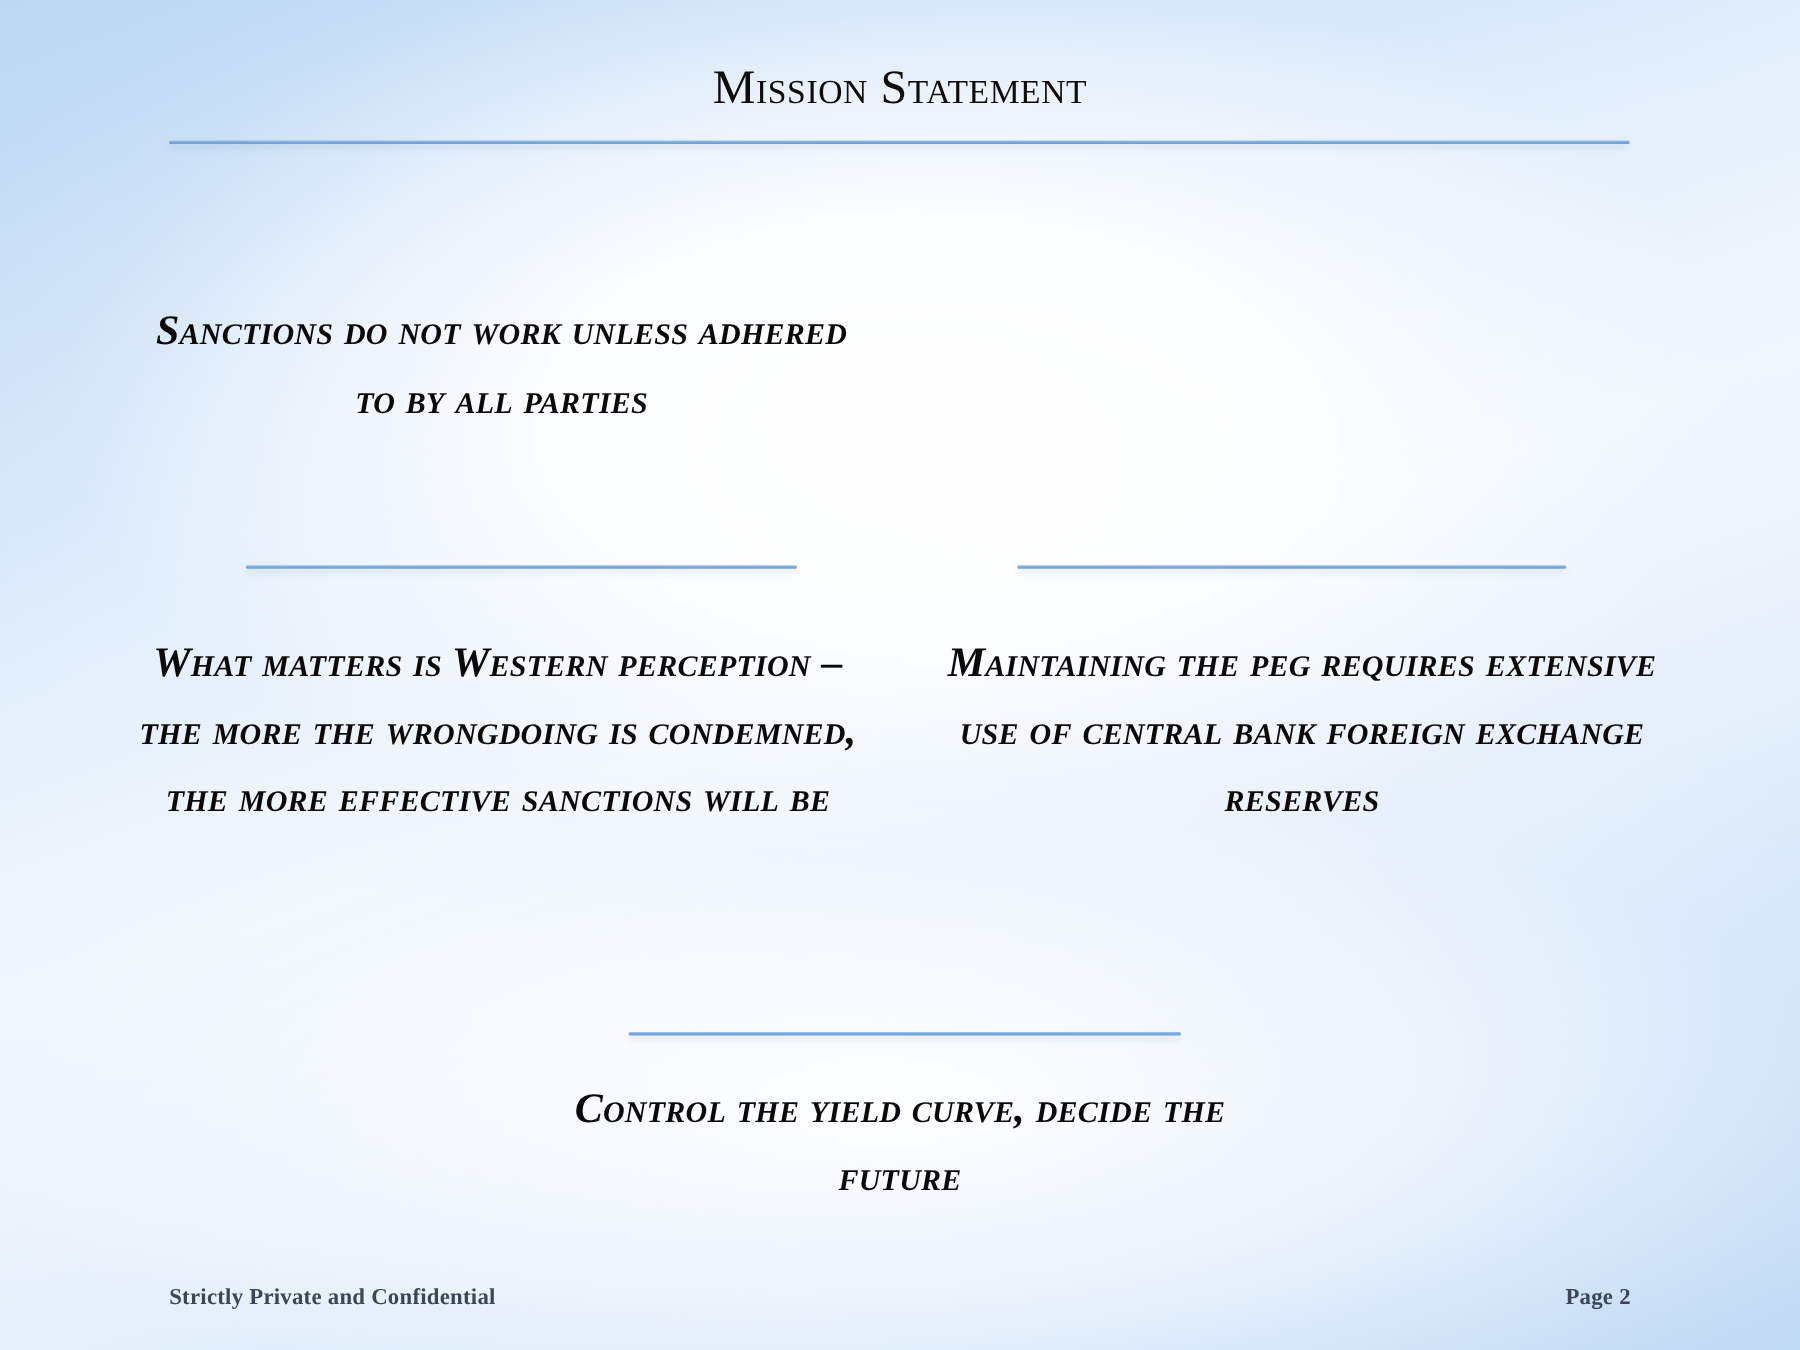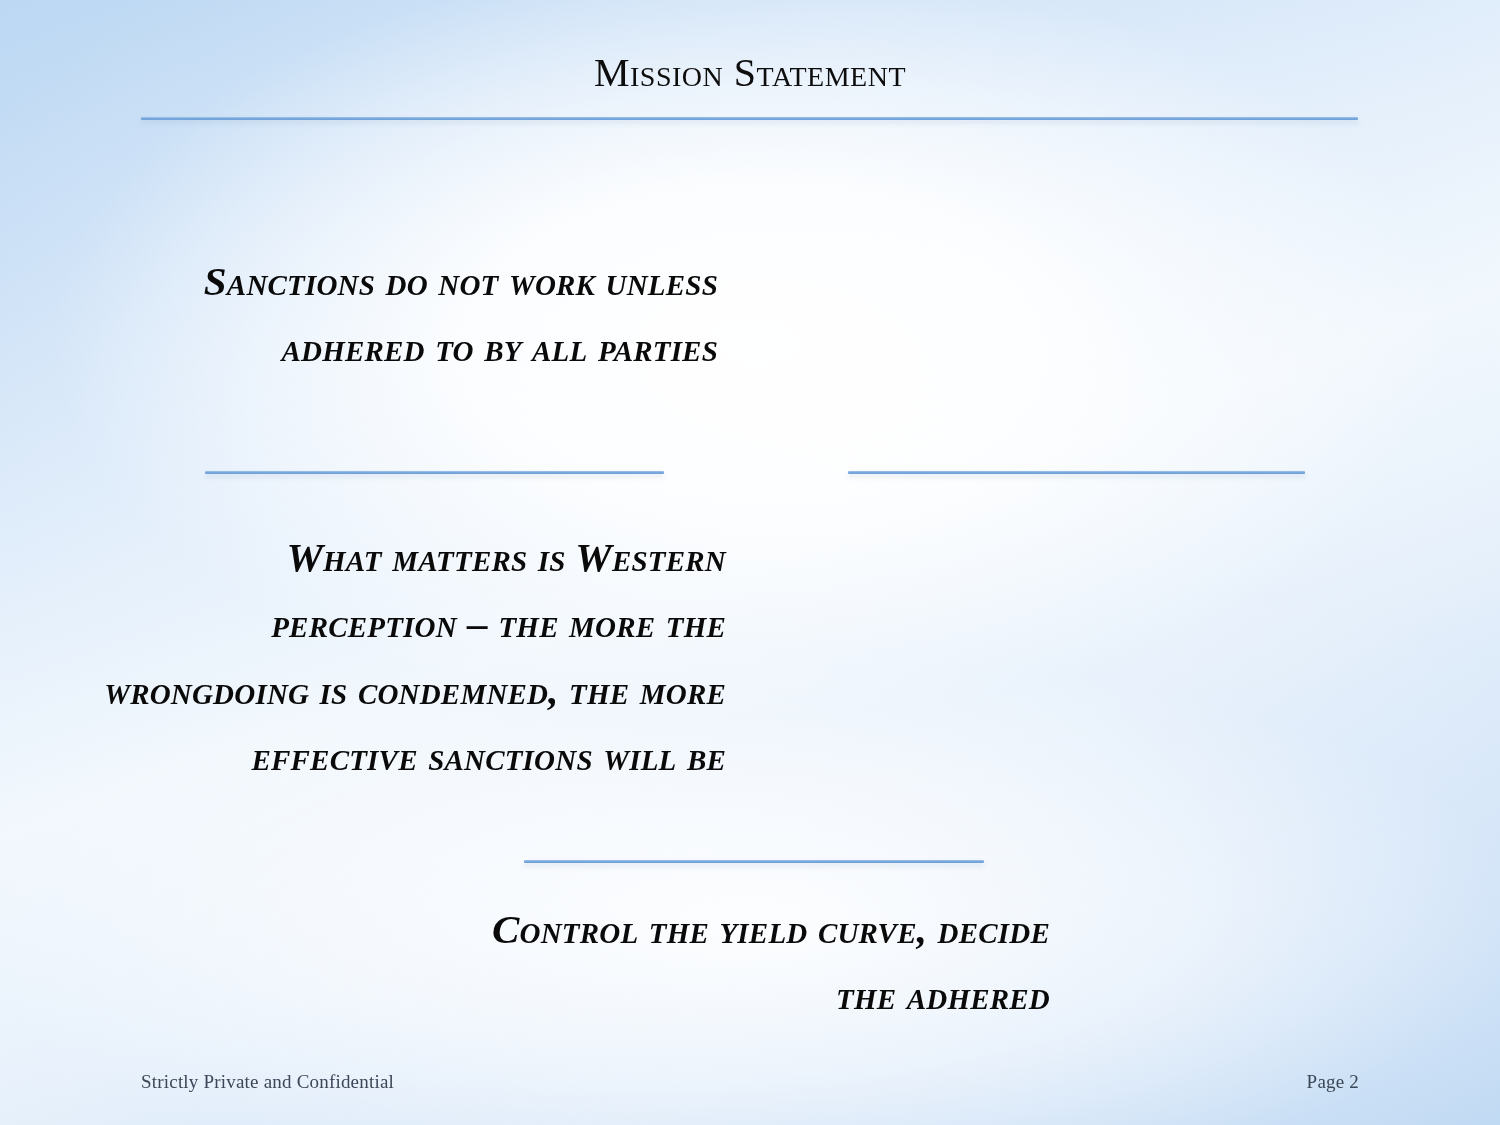--- a/index.html
+++ b/index.html
@@ -64,43 +64,43 @@
     border-radius: 1px;
   }
   .rule-title   { left: 141px; top: 117px;  width: 1217px; }
   .rule-left    { left: 205px; top: 471px;  width: 459px; }
   .rule-right   { left: 848px; top: 471px;  width: 457px; }
   .rule-bottom  { left: 524px; top: 860px;  width: 460px; }
 
   
   .stmt {
     position: absolute;
-    font-size: 41px;
+    font-size: 35px;
     font-style: italic;
     font-weight: bold;
     font-variant: small-caps;
     color: #0a0a0a;
     line-height: 1.62;
-    text-align: right;
+    text-align: center;
     letter-spacing: 0.2px;
   }
   .stmt-tl { left: 118px;  top: 248px; width: 600px; }
   .stmt-tr { left: 785px;  top: 248px; width: 600px; }
   .stmt-bl { left: 104px;  top: 524px; width: 622px; }
   .stmt-br { left: 785px;  top: 524px; width: 600px; }
   .stmt-bc { left: 450px;  top: 896px; width: 600px; }
 
   
   .footer-left, .footer-right {
     position: absolute;
     bottom: 32px;
     font-size: 19px;
     color: #3b4657;
     font-style: normal;
-    font-weight: normal;
+    font-weight: bold;
     letter-spacing: 0.2px;
   }
   .footer-left  { left: 141px; }
   .footer-right { right: 141px; margin-top: 24px; }
 </style>
 </head>
 <body>
 
 <div id="slide">
 
@@ -111,22 +111,23 @@
   <div class="rule rule-title"></div>
 
   <div class="stmt stmt-tl">Sanctions do not work unless adhered to by all parties</div>
 
 
   <div class="rule rule-left"></div>
   <div class="rule rule-right"></div>
 
   <div class="stmt stmt-bl">What matters is Western perception – the more the wrongdoing is condemned, the more effective sanctions will be</div>
 
+  <div class="stmt stmt-br">Maintaining the peg requires extensive use of central bank foreign exchange reserves</div>
 
   <div class="rule rule-bottom"></div>
 
-  <div class="stmt stmt-bc">Control the yield curve, decide the adhered</div>
+  <div class="stmt stmt-bc">Control the yield curve, decide the future</div>
 
   <div class="footer-left">Strictly Private and Confidential</div>
 
   <div class="footer-right">Page 2</div>
 
 </div>
 
 </body></html>

